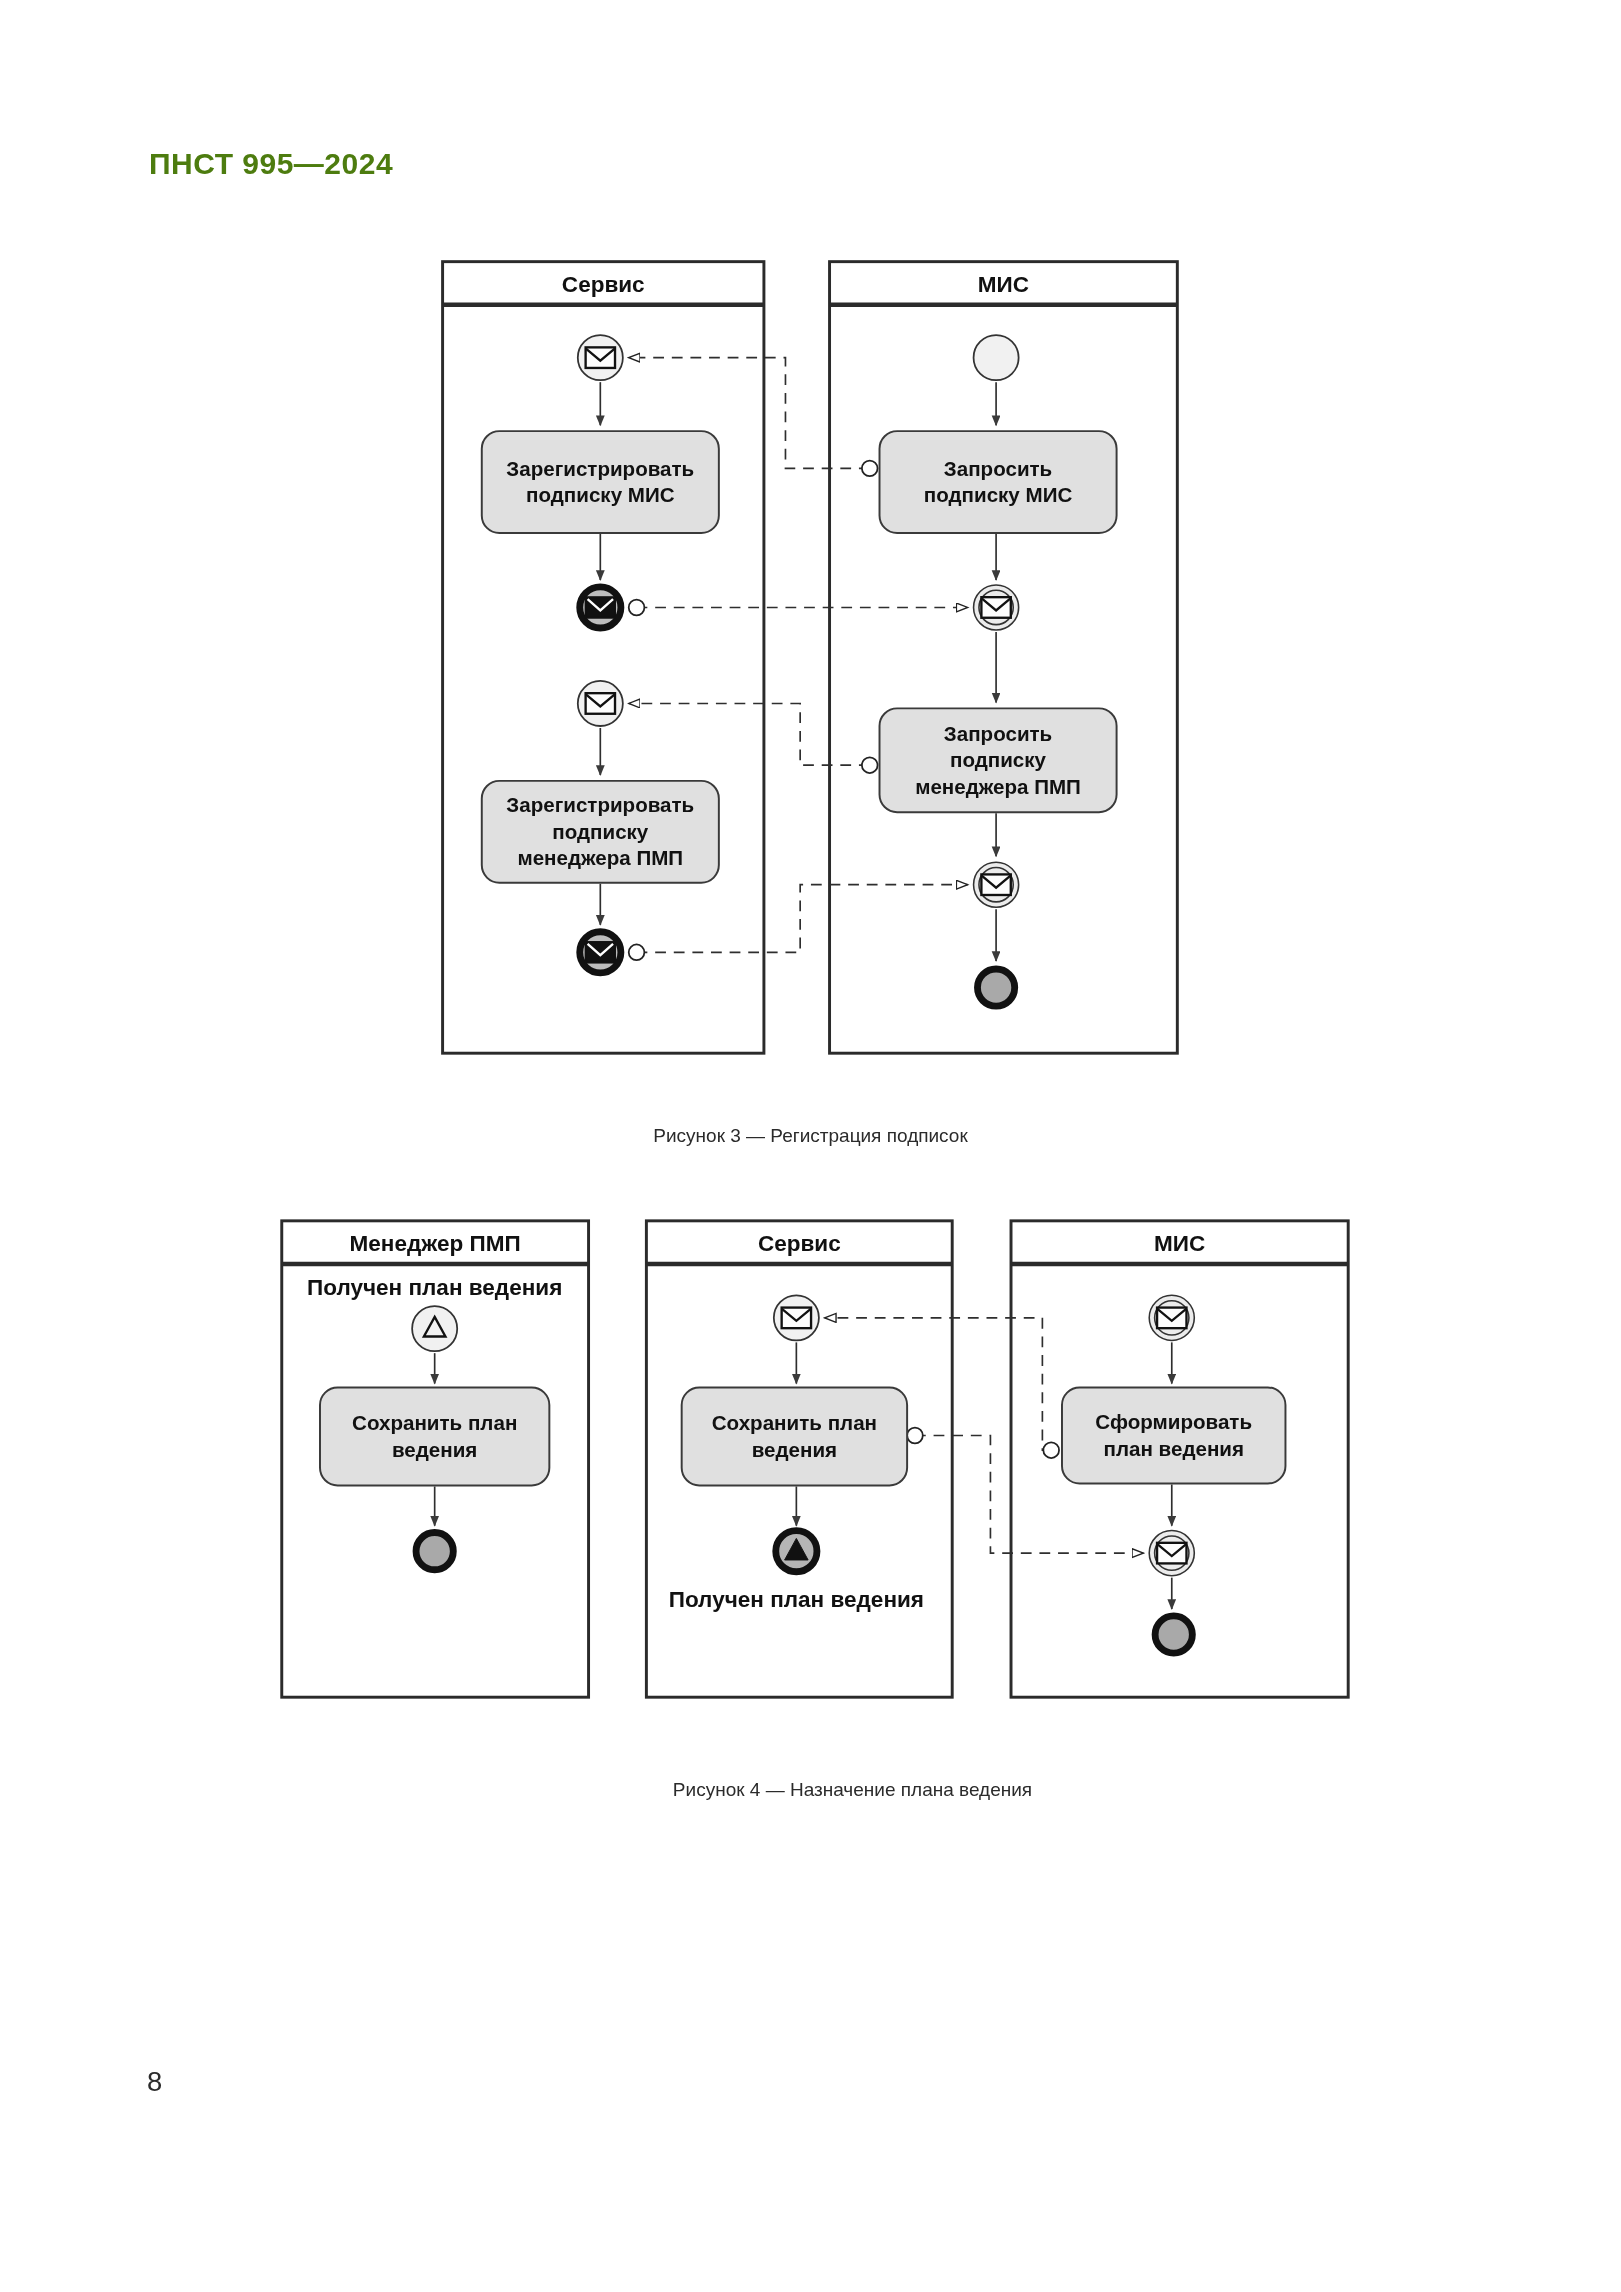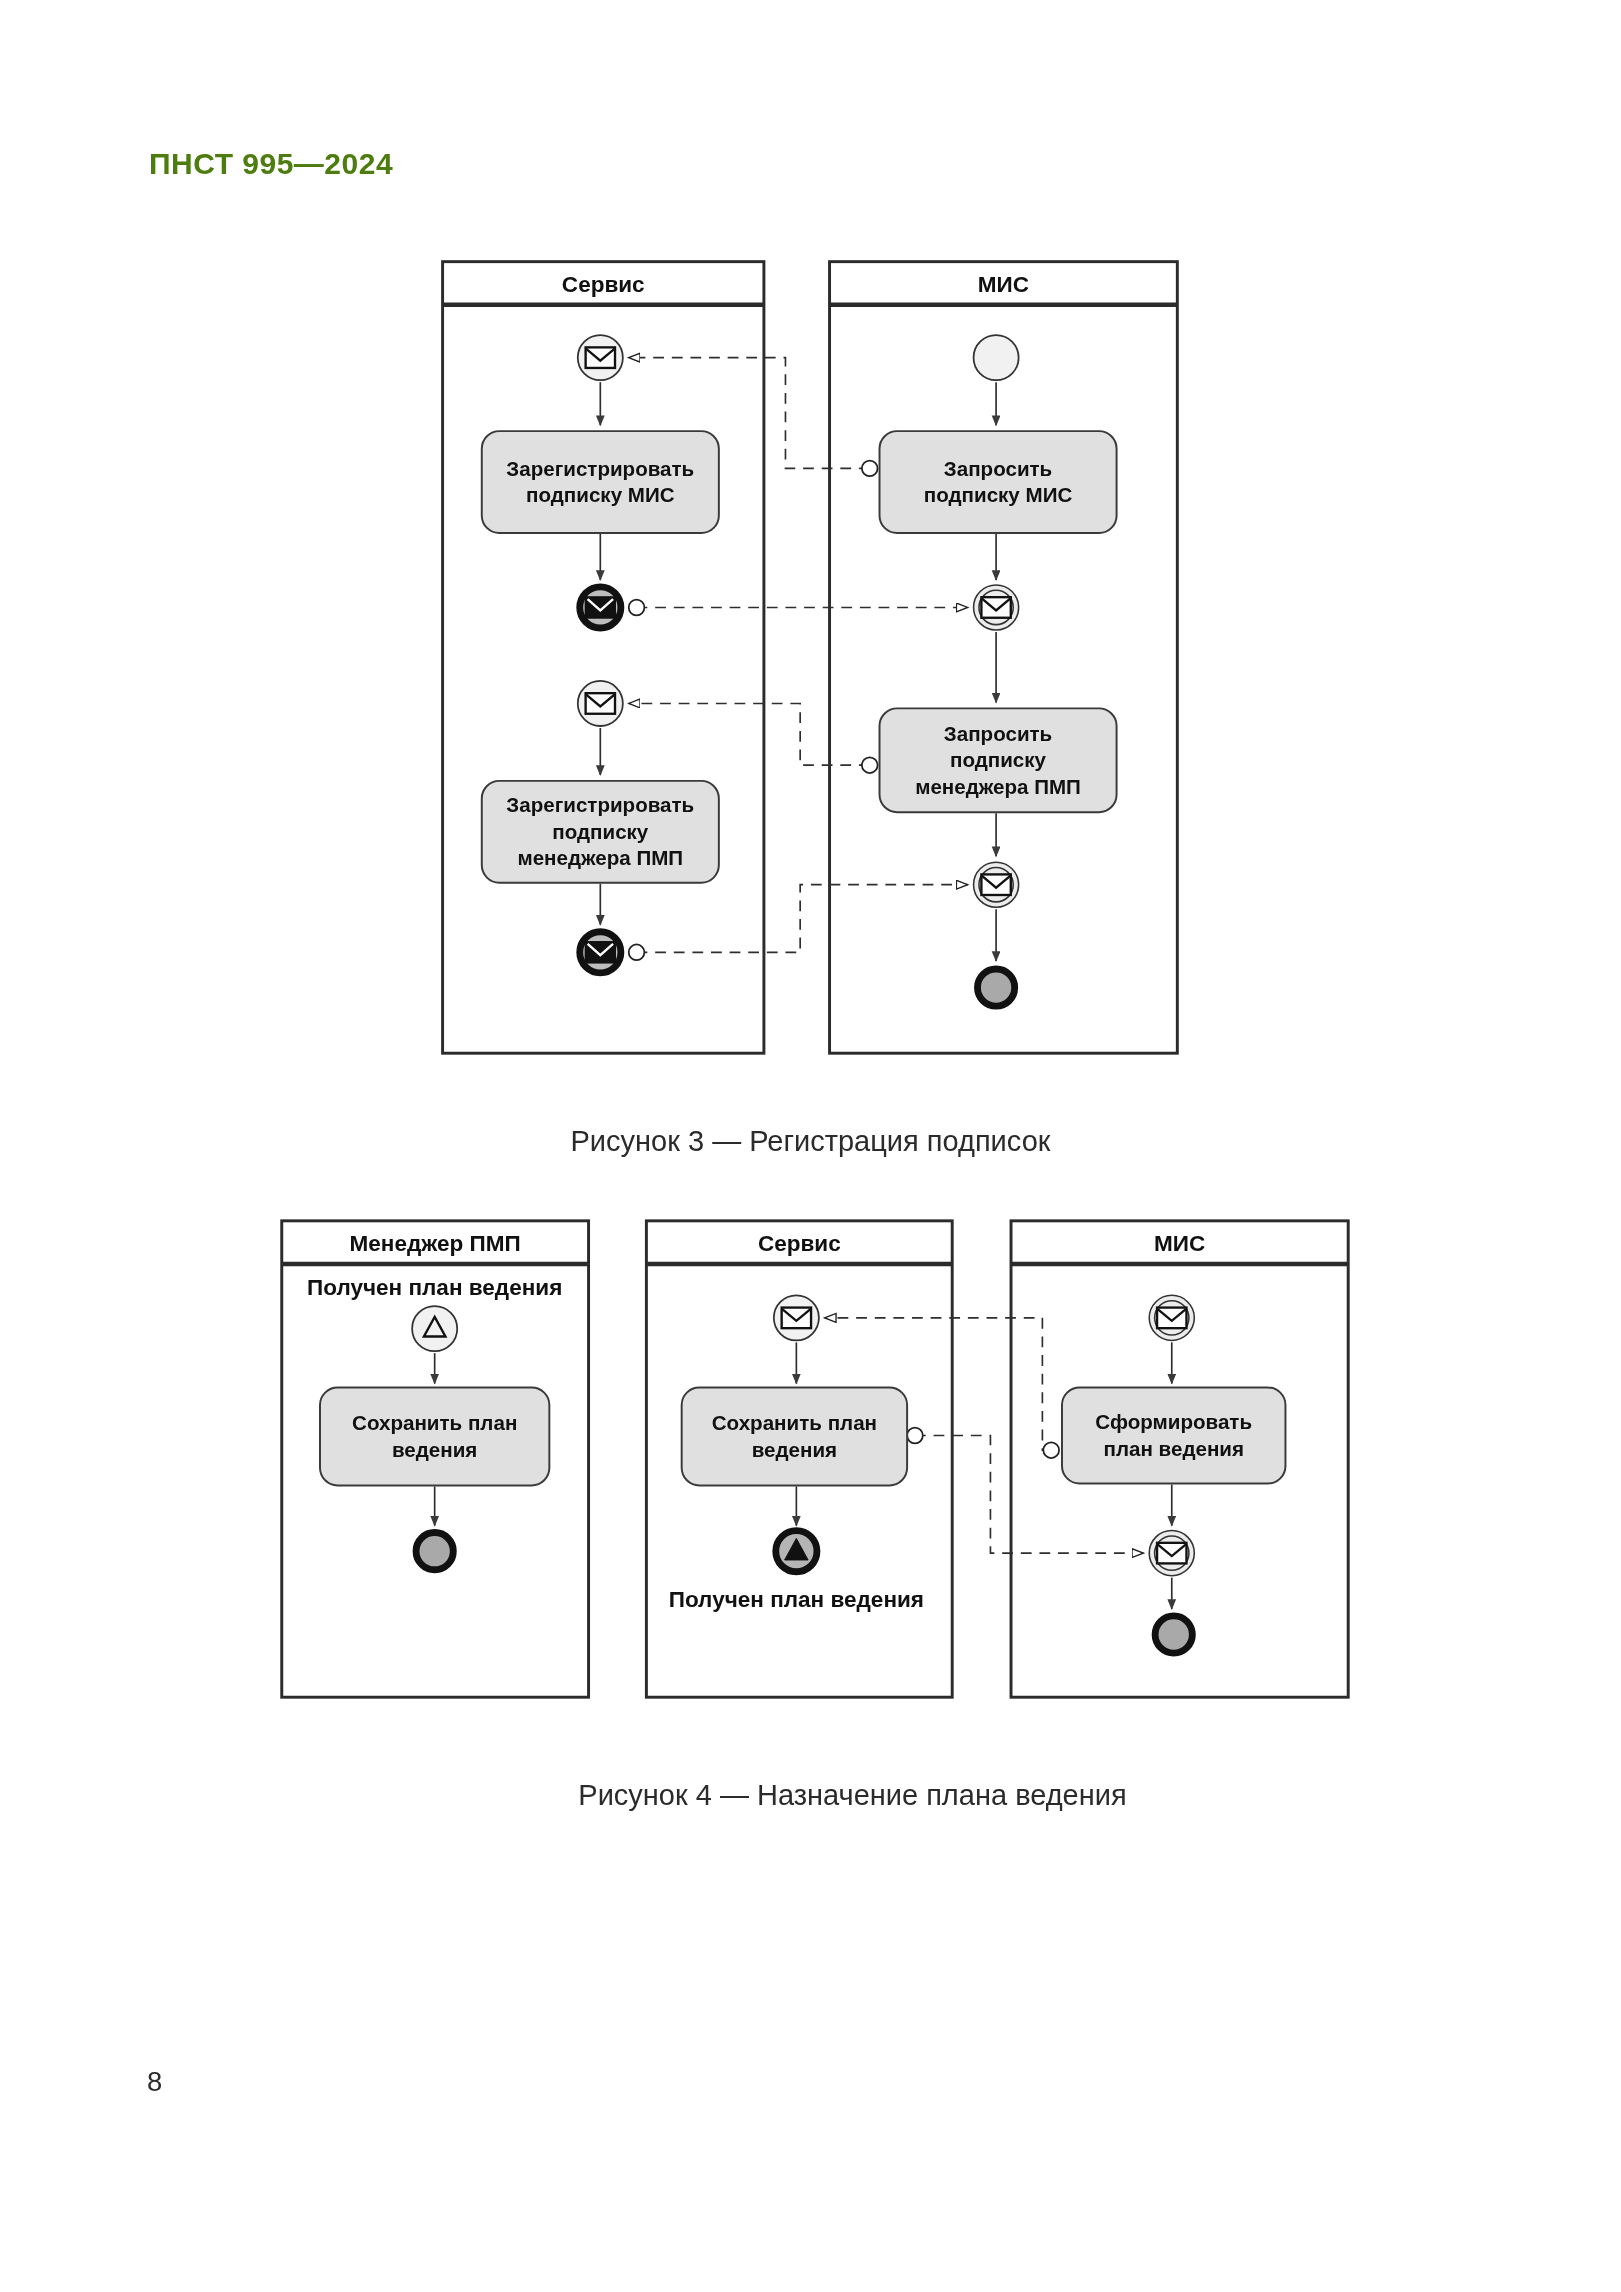--- a/index.html
+++ b/index.html
@@ -9,21 +9,21 @@
   }
   .doc-header{
     position:absolute;left:149px;top:147px;
     font-size:30px;font-weight:bold;letter-spacing:0.5px;color:#4d7c0f;
   }
   .figure-svg{position:absolute;}
   #fig3{left:421px;top:245px;}
   #fig4{left:270px;top:1210px;}
   .caption{
     position:absolute;left:0;width:100%;text-align:center;
-    font-size:29px;font-weight:normal;color:#2b2b2b;
+    font-size:19px;font-weight:normal;color:#2b2b2b;
   }
   #caption3{top:1125px;}
   #caption4{top:1779px;padding-left:42px;}
   .page-number{
     position:absolute;left:147px;top:2066px;
     font-size:27.4px;color:#2b2b2b;
   }
 </style>
 </head>
 <body>

